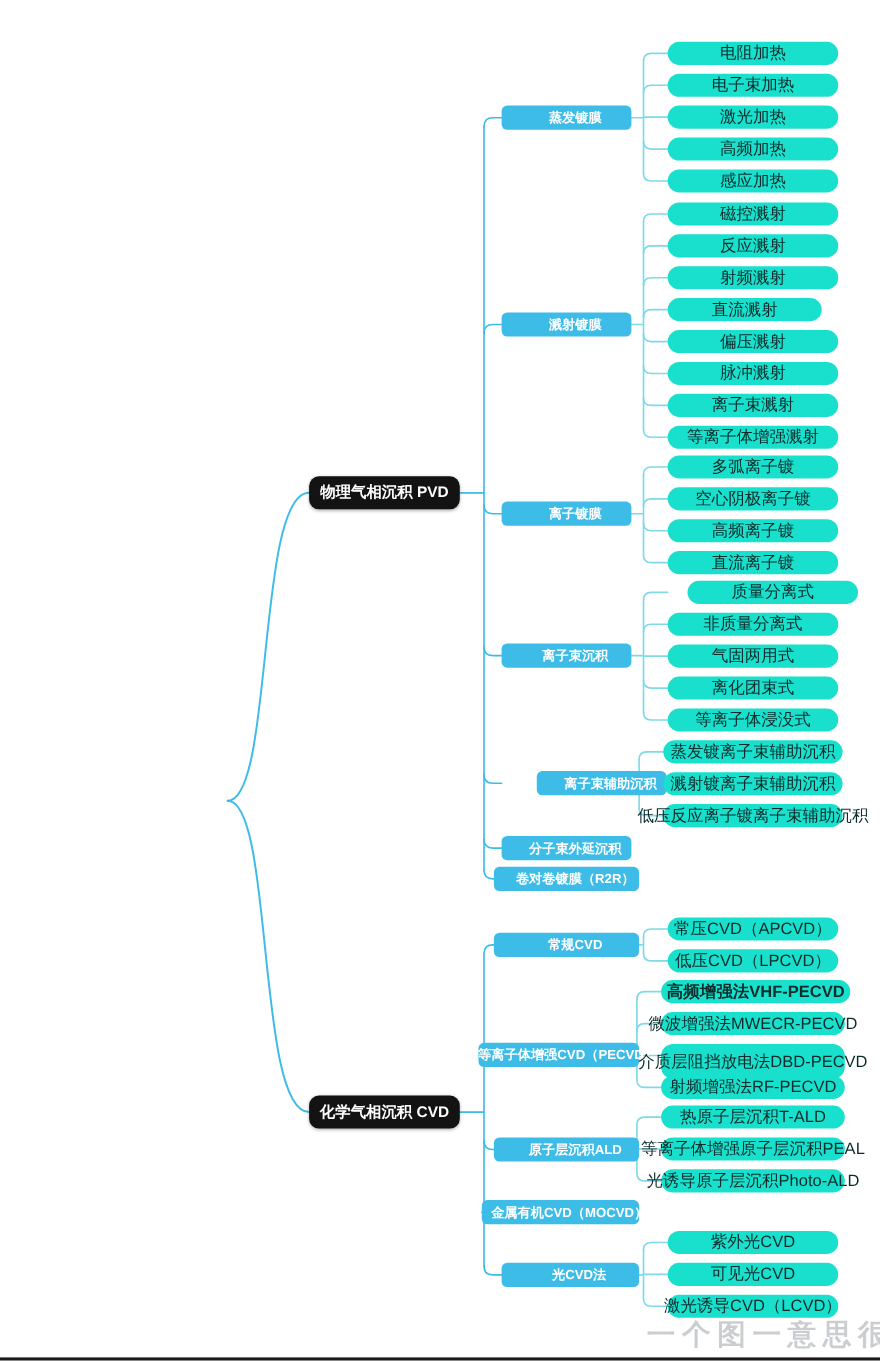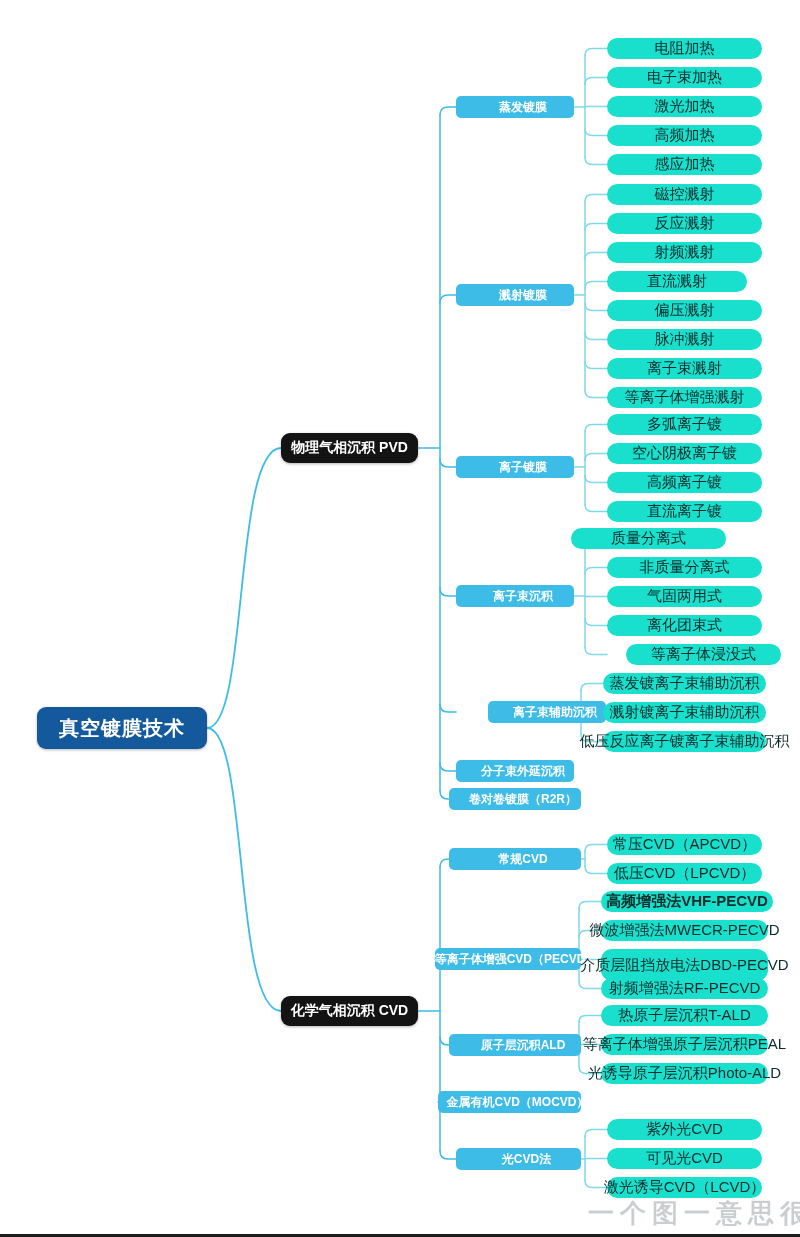--- a/index.html
+++ b/index.html
@@ -116,21 +116,20 @@
       <path d="M579 1044.5H601" fill="none" stroke="#7fd9e8" stroke-width="1.5" stroke-linecap="round" stroke-linejoin="round"></path>
       <path d="M579 1066.5Q579 1073.5 586 1073.5H601" fill="none" stroke="#7fd9e8" stroke-width="1.5" stroke-linecap="round" stroke-linejoin="round"></path>
       <path d="M581 1159H585" fill="none" stroke="#7fd9e8" stroke-width="1.5" stroke-linecap="round" stroke-linejoin="round"></path>
       <path d="M585 1136.5V1180.5" fill="none" stroke="#7fd9e8" stroke-width="1.5" stroke-linecap="round" stroke-linejoin="round"></path>
       <path d="M585 1136.5Q585 1129.5 592 1129.5H607" fill="none" stroke="#7fd9e8" stroke-width="1.5" stroke-linecap="round" stroke-linejoin="round"></path>
       <path d="M585 1158.5H607" fill="none" stroke="#7fd9e8" stroke-width="1.5" stroke-linecap="round" stroke-linejoin="round"></path>
       <path d="M585 1180.5Q585 1187.5 592 1187.5H607" fill="none" stroke="#7fd9e8" stroke-width="1.5" stroke-linecap="round" stroke-linejoin="round"></path>
     </svg>
   <div class="watermark" id="watermark" style="left:588px;top:1196px;">一个图一意思很明显</div>
   <div class="bottombar"></div>
-<div class="node n-root" style="left: 37px; top: 707px; width: 170px; height: 42px;">真空镀膜技术</div>
     <div class="node n-l2" style="left: 281px; top: 433px; width: 137px; height: 30px;">物理气相沉积 PVD</div>
     <div class="node n-l2" style="left: 281px; top: 996px; width: 137px; height: 30px;">化学气相沉积 CVD</div>
     <div class="node n-l3" style="left: 456px; top: 96px; width: 118px; height: 22px;">蒸发镀膜</div>
     <div class="node n-l3" style="left: 456px; top: 284px; width: 118px; height: 22px;">溅射镀膜</div>
     <div class="node n-l3" style="left: 456px; top: 456px; width: 118px; height: 22px;">离子镀膜</div>
     <div class="node n-l3" style="left: 456px; top: 585px; width: 118px; height: 22px;">离子束沉积</div>
     <div class="node n-l3" style="left: 456px; top: 701px; width: 118px; height: 22px; margin-left: 32px;">离子束辅助沉积</div>
     <div class="node n-l3" style="left: 456px; top: 760px; width: 118px; height: 22px;">分子束外延沉积</div>
     <div class="node n-l3" style="left: 449px; top: 788px; width: 132px; height: 22px;">卷对卷镀膜（R2R）</div>
     <div class="node n-l3" style="left: 449px; top: 848px; width: 132px; height: 22px;">常规CVD</div>
@@ -148,25 +147,25 @@
     <div class="node n-leaf" style="left: 607px; top: 242px; width: 155px; height: 21px;">射频溅射</div>
     <div class="node n-leaf" style="left: 607px; top: 271px; width: 140px; height: 21px; text-align: center;">直流溅射</div>
     <div class="node n-leaf" style="left: 607px; top: 300px; width: 155px; height: 21px;">偏压溅射</div>
     <div class="node n-leaf" style="left: 607px; top: 329px; width: 155px; height: 21px;">脉冲溅射</div>
     <div class="node n-leaf" style="left: 607px; top: 358px; width: 155px; height: 21px;">离子束溅射</div>
     <div class="node n-leaf" style="left: 607px; top: 387px; width: 155px; height: 21px;">等离子体增强溅射</div>
     <div class="node n-leaf" style="left: 607px; top: 414px; width: 155px; height: 21px;">多弧离子镀</div>
     <div class="node n-leaf" style="left: 607px; top: 443px; width: 155px; height: 21px;">空心阴极离子镀</div>
     <div class="node n-leaf" style="left: 607px; top: 472px; width: 155px; height: 21px;">高频离子镀</div>
     <div class="node n-leaf" style="left: 607px; top: 501px; width: 155px; height: 21px;">直流离子镀</div>
-    <div class="node n-leaf" style="left: 571px; top: 528px; width: 155px; height: 21px;">质量分离式</div>
+    <div class="node n-leaf" style="left: 625px; top: 528px; width: 155px; height: 21px;">质量分离式</div>
     <div class="node n-leaf" style="left: 607px; top: 557px; width: 155px; height: 21px;">非质量分离式</div>
     <div class="node n-leaf" style="left: 607px; top: 586px; width: 155px; height: 21px;">气固两用式</div>
     <div class="node n-leaf" style="left: 607px; top: 615px; width: 155px; height: 21px;">离化团束式</div>
-    <div class="node n-leaf" style="left: 607px; top: 644px; width: 155px; height: 21px; margin-left: 19px;">等离子体浸没式</div>
+    <div class="node n-leaf" style="left: 607px; top: 644px; width: 155px; height: 21px;">等离子体浸没式</div>
     <div class="node n-leaf" style="left: 603px; top: 673px; width: 163px; height: 21px;">蒸发镀离子束辅助沉积</div>
     <div class="node n-leaf" style="left: 603px; top: 702px; width: 163px; height: 21px;">溅射镀离子束辅助沉积</div>
     <div class="node n-leaf" style="left: 603px; top: 731px; width: 163px; height: 21px;">低压反应离子镀离子束辅助沉积</div>
     <div class="node n-leaf" style="left: 607px; top: 834px; width: 155px; height: 21px;">常压CVD（APCVD）</div>
     <div class="node n-leaf" style="left: 607px; top: 863px; width: 155px; height: 21px;">低压CVD（LPCVD）</div>
     <div class="node n-leaf" style="left: 601px; top: 891px; width: 172px; height: 21px; font-weight: bold;">高频增强法VHF-PECVD</div>
     <div class="node n-leaf" style="left: 601px; top: 920px; width: 167px; height: 21px;">微波增强法MWECR-PECVD</div>
     <div class="node n-leaf" style="left: 601px; top: 949px; width: 167px; height: 32px;">介质层阻挡放电法DBD-PECVD</div>
     <div class="node n-leaf" style="left: 601px; top: 978px; width: 167px; height: 21px;">射频增强法RF-PECVD</div>
     <div class="node n-leaf" style="left: 601px; top: 1005px; width: 167px; height: 21px;">热原子层沉积T-ALD</div>

